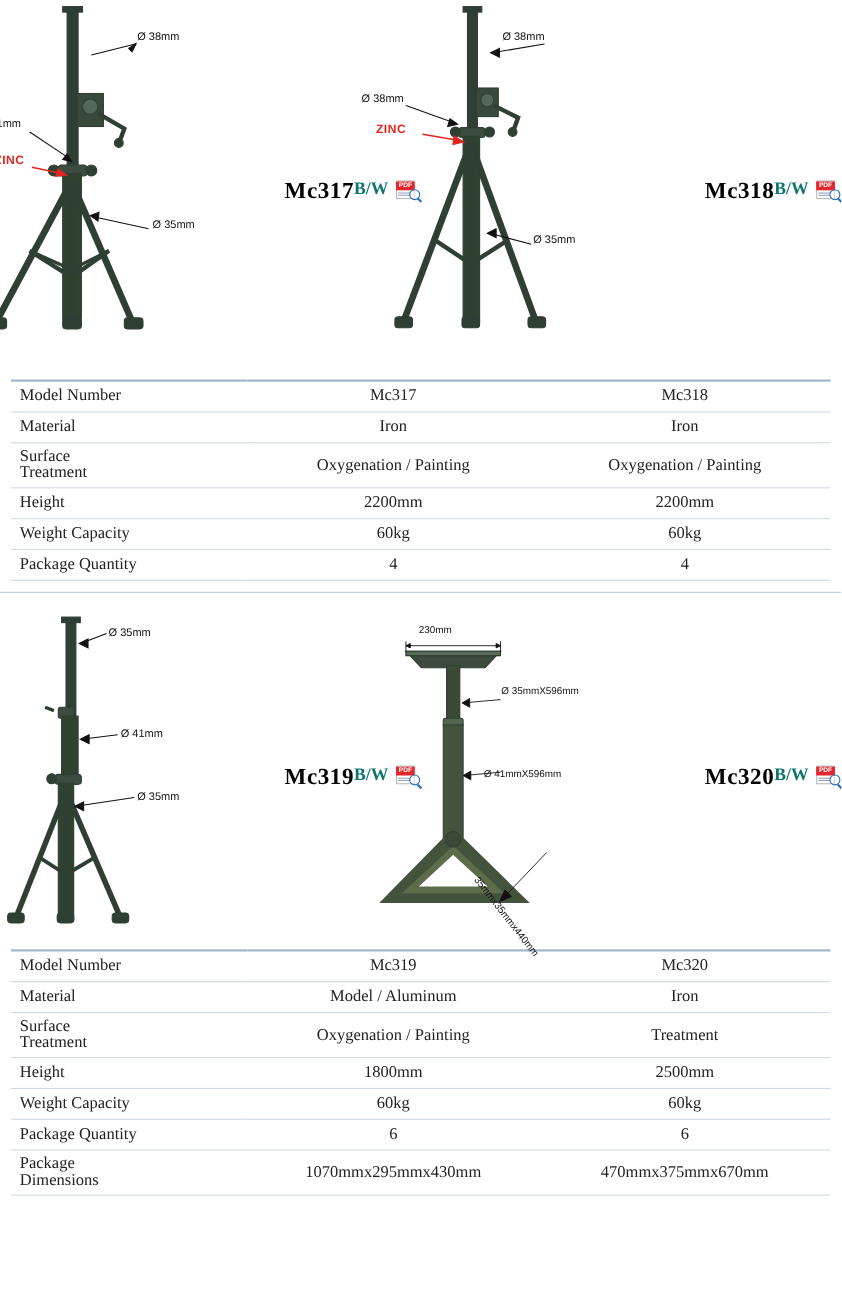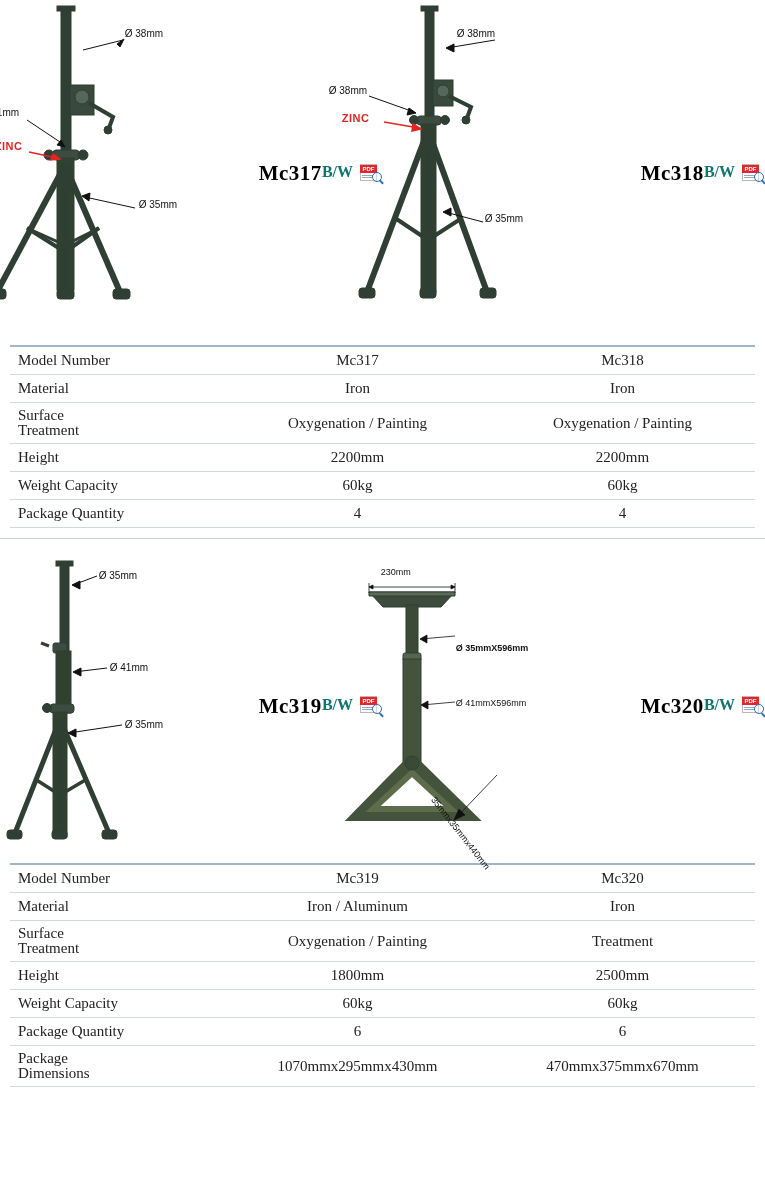--- a/index.html
+++ b/index.html
@@ -436,22 +436,22 @@
             <path d="M192 38 L196 40 L192 42 Z" fill="#111"></path>
             <path d="M196 89 L162 92"></path>
             <path d="M168 88 L161 92 L168 96 Z" fill="#111"></path>
             <path d="M196 155 L163 158"></path>
             <path d="M169 154 L162 158 L169 162 Z" fill="#111"></path>
             <path d="M238 228 L196 272"></path>
             <path d="M200 262 L195 273 L206 268 Z" fill="#111"></path>
           </g>
         </svg>
         <div class="cl dim-sm" style="left:122px; top:20px;">230mm</div>
-        <div class="cl dim-sm" style="left:197px; top:96px;font-weight:bold;">Ø 35mmX596mm</div>
-        <div class="cl dim-sm" style="left:197px; top:151px;">Ø 41mmX596mm</div>
+        <div class="cl dim-sm" style="left:197px; top:76px;">Ø 35mmX596mm</div>
+        <div class="cl dim-sm" style="left:181px; top:151px;">Ø 41mmX596mm</div>
         <div class="cl dim-sm" style="left:178px; top:248px; transform:rotate(52deg); transform-origin:left top;">35mmx35mmx440mm</div>
       </div>
       <div class="fig-caption">Mc320</div>
       <div class="fig-sub">
         <span class="fig-bw">B/W</span>
         <span class="pdf-icon">
           <span class="sheet"></span>
           <span class="band">
               <span>PDF</span>
             </span>
@@ -465,21 +465,21 @@
 
   <table class="spec-table">
     <tbody>
       <tr>
         <td class="label">Model Number</td>
         <td class="val">Mc319</td>
         <td class="val">Mc320</td>
       </tr>
       <tr>
         <td class="label">Material</td>
-        <td class="val">Iron / Aluminum</td>
+        <td class="val">Model / Aluminum</td>
         <td class="val">Iron</td>
       </tr>
       <tr>
         <td class="label">Surface
 Treatment</td>
         <td class="val">Oxygenation / Painting</td>
         <td class="val">Treatment</td>
       </tr>
       <tr>
         <td class="label">Height</td>

